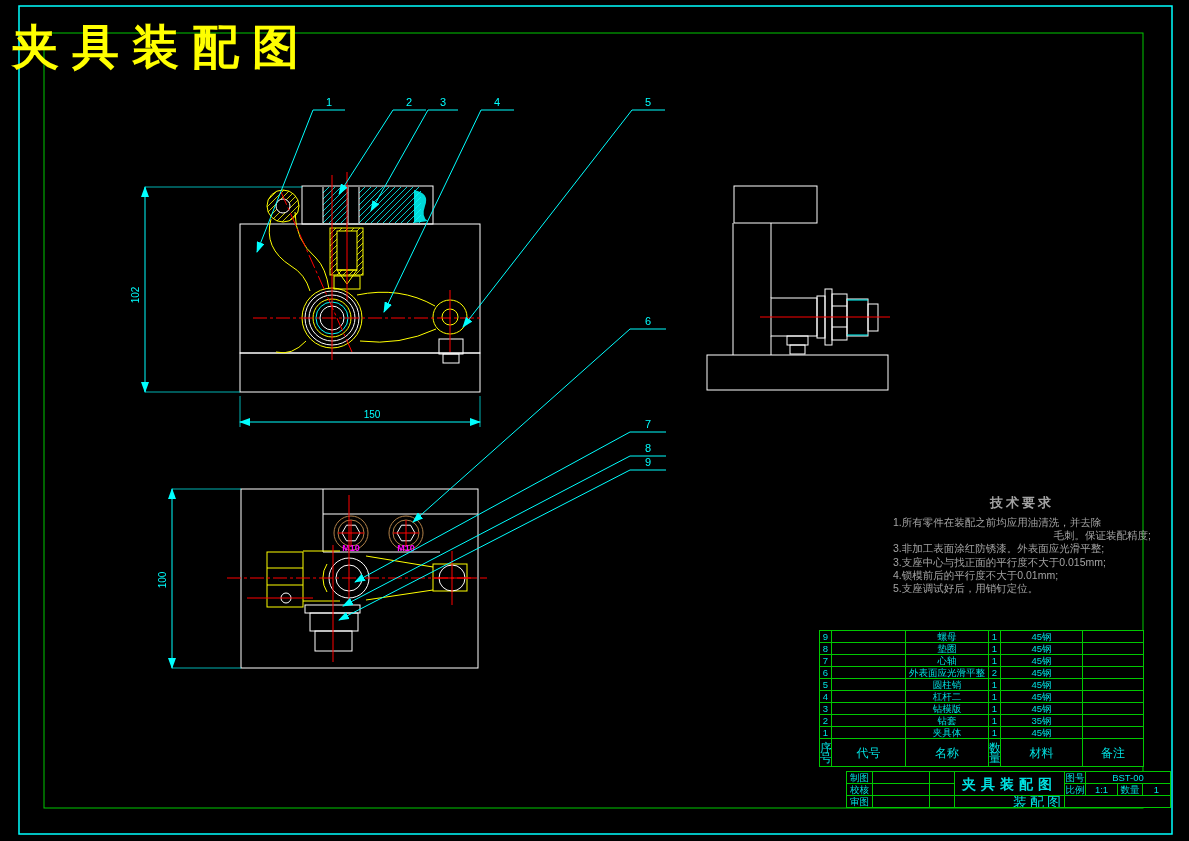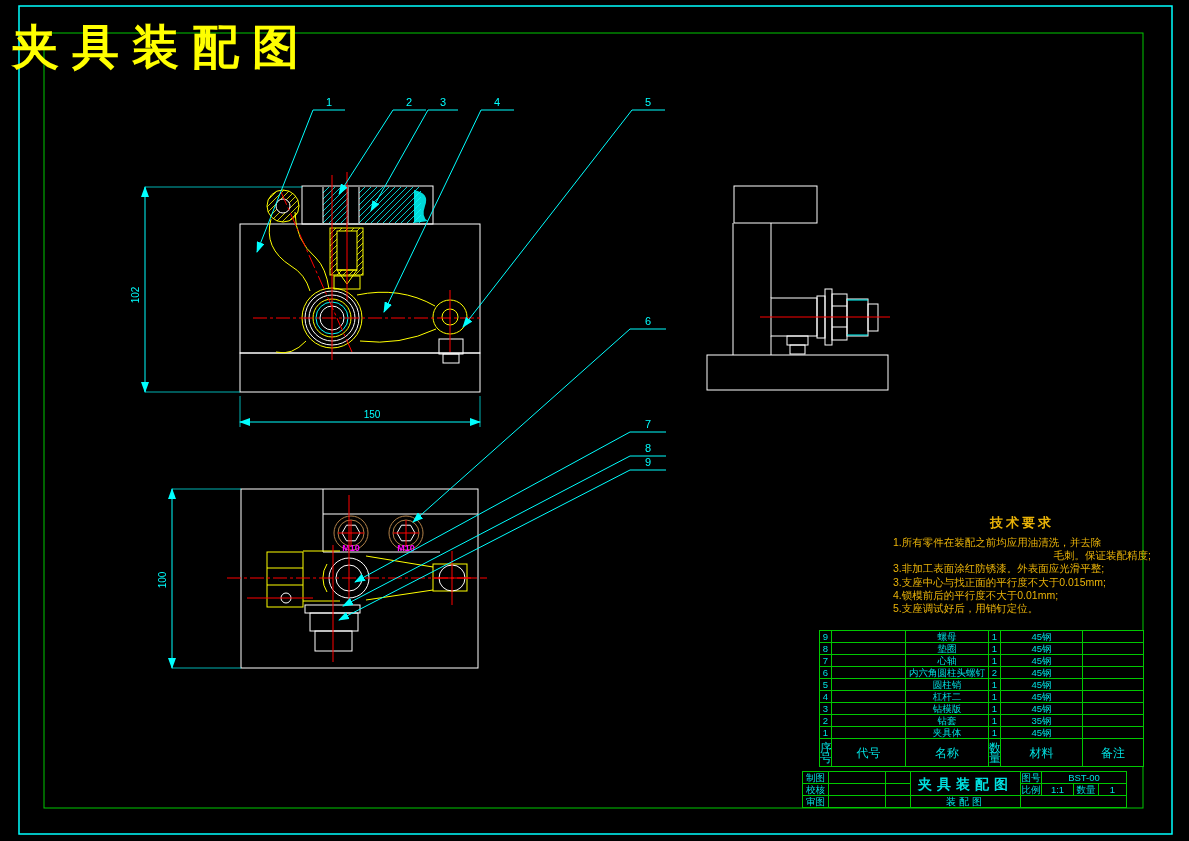--- a/index.html
+++ b/index.html
@@ -2,33 +2,33 @@
 <html><head>
 <meta charset="utf-8">
 <style>
   html,body{margin:0;padding:0;background:#000;}
   .canvas{position:relative;width:1189px;height:841px;background:#000;overflow:hidden;
           font-family:"Liberation Sans",sans-serif;}
   .main-title{position:absolute;left:12px;top:16px;color:#ffff00;font-size:47px;
               font-weight:bold;letter-spacing:13px;font-family:"Liberation Serif",serif;
               white-space:nowrap;z-index:5;}
   svg{position:absolute;left:0;top:0;}
-  .techreq{position:absolute;left:893px;top:514px;width:258px;color:#eab308;z-index:4;}
+  .techreq{position:absolute;left:893px;top:494px;width:258px;color:#a3a3a3;z-index:4;}
   .techreq .tr-title{text-align:center;font-size:13px;font-weight:bold;letter-spacing:3px;margin-bottom:4px;}
   .techreq .tr-line{font-size:10.5px;line-height:13.2px;white-space:nowrap;}
   .techreq .indent{margin-left:11px;text-align:right;}
   table{position:absolute;border-collapse:collapse;table-layout:fixed;z-index:4;background:#000;}
   td{border:1px solid #00c800;color:#00e0e0;text-align:center;padding:0;overflow:hidden;}
   .items{left:819px;top:630px;width:324px;}
   .items td{height:11px;font-size:9.5px;line-height:10px;}
   .items tr.hdr td{font-size:12px;line-height:10px;height:27px;}
-  .tblock{left:802px;top:771px;width:324px;}
+  .tblock{left:846px;top:771px;width:324px;}
   .tblock td{font-size:9.5px;height:11px;line-height:10px;}
   .tblock .big{font-size:14px;font-weight:bold;letter-spacing:5px;}
-  .tblock .sub{font-size:10px;letter-spacing:3px;}
+  .tblock .sub{font-size:14px;letter-spacing:3px;text-align:right;}
 </style>
 </head>
 <body>
 
 <div class="canvas">
 
 <svg width="1189" height="841" viewBox="0 0 1189 841">
   <defs>
     <pattern id="hatchCyan" width="6" height="6" patternUnits="userSpaceOnUse">
       <path d="M0,6 L6,0" stroke="#00ffff" stroke-width="0.8"></path>
@@ -293,21 +293,21 @@
           <td>7</td>
           <td></td>
           <td>心轴</td>
           <td>1</td>
           <td>45钢</td>
           <td></td>
         </tr>
   <tr>
           <td>6</td>
           <td></td>
-          <td>内六角圆柱头螺钉</td>
+          <td>外表面应光滑平整</td>
           <td>2</td>
           <td>45钢</td>
           <td></td>
         </tr>
   <tr>
           <td>5</td>
           <td></td>
           <td>圆柱销</td>
           <td>1</td>
           <td>45钢</td>

